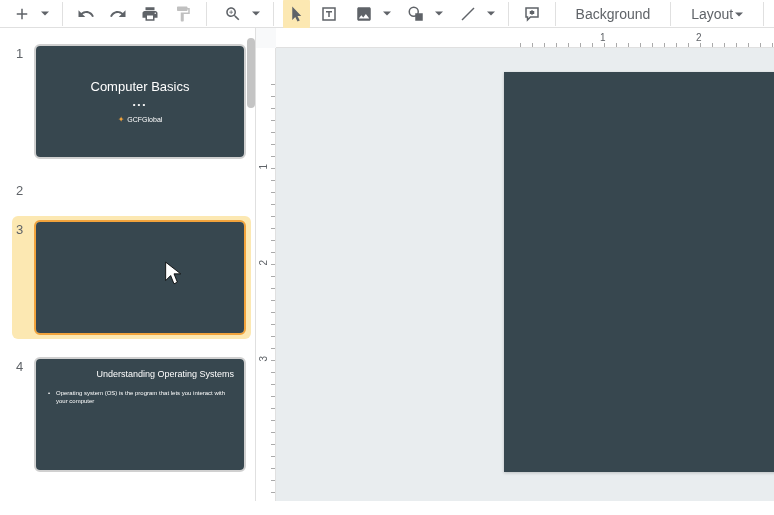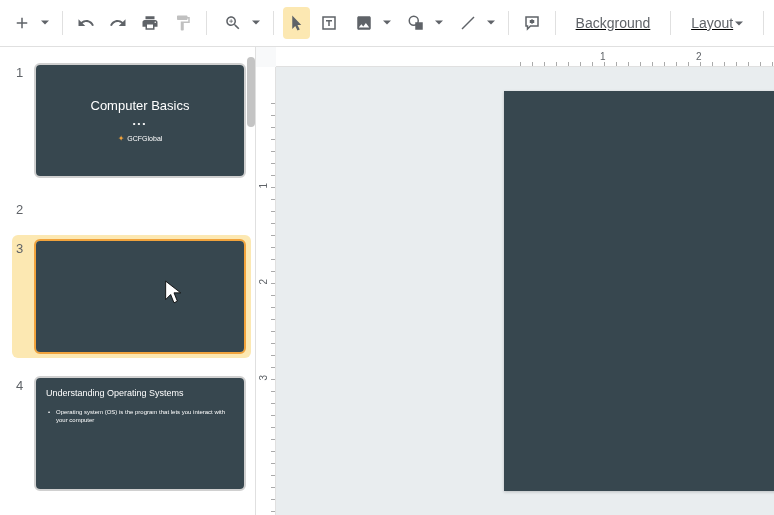--- a/index.html
+++ b/index.html
@@ -7,27 +7,26 @@
   font-family: 'Google Sans', Arial, sans-serif;
   background: #fff;
   width: 774px;
   height: 515px;
   overflow: hidden;
   font-size: 13px;
 }
 
 
 .toolbar {
-  height: 47px;
+  height: 28px;
   display: flex;
   align-items: center;
   padding: 0 6px;
   border-bottom: 1px solid #e0e0e0;
   gap: 6px;
-  text-decoration: underline;
 }
 .tb-btn {
   width: 32px;
   height: 32px;
   display: flex;
   align-items: center;
   justify-content: center;
   border-radius: 4px;
   cursor: pointer;
   color: #5f6368;
@@ -149,21 +148,21 @@
   border-radius: 2px; margin: 4px auto 0;
 }
 
 .slide4 {
   background: #37474f;
   width: 100%;
   height: 100%;
   color: #fff;
   padding: 10px;
 }
-.slide4-title { font-size: 9px; margin-bottom: 10px; }
+.slide4-title { font-size: 9px; margin-bottom: 10px; text-align: right; }
 .slide4-bullet { font-size: 6px; line-height: 1.4; padding-left: 10px; position: relative; }
 .slide4-bullet::before { content: "•"; position: absolute; left: 2px; }
 
 .cursor-arrow {
   position: absolute;
   width: 20px;
   height: 26px;
   top: 38px;
   left: 128px;
   pointer-events: none;

